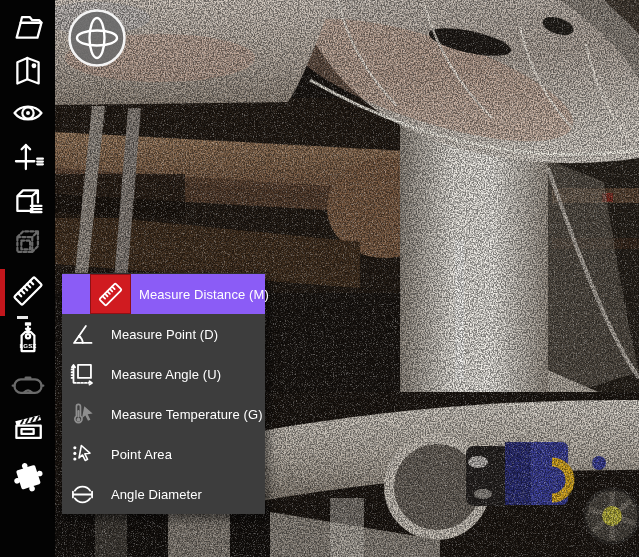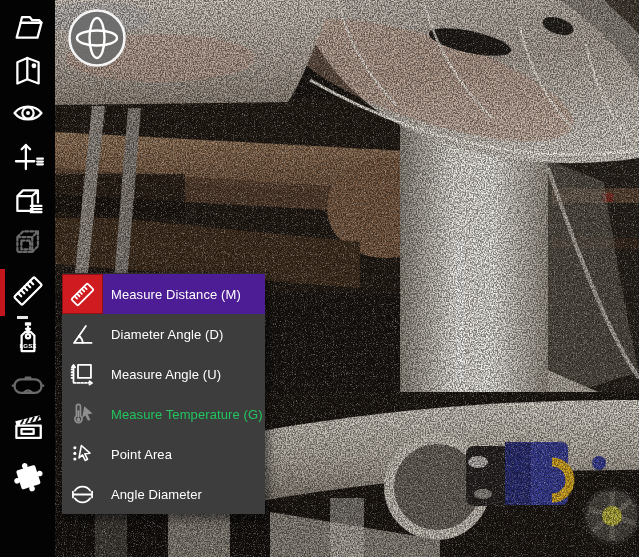--- a/index.html
+++ b/index.html
@@ -15,23 +15,23 @@
   .sb-item svg{width:34px;height:34px;}
   .active-bar{position:absolute;left:0;top:269px;width:5px;height:47px;z-index:5;}
   .flyout-dash{position:absolute;left:17px;top:316px;width:11px;height:3px;background:#e8e8e8;z-index:5;}
   
   .menu{position:absolute;left:62px;top:273px;width:203px;z-index:6;background:#3d3d3d;
         box-shadow:3px 4px 10px rgba(0,0,0,.55);border-top:1px solid #2e2e2e;}
   .mi{height:40px;display:flex;align-items:center;cursor:default;}
   .mi-ic{width:41px;height:40px;flex:0 0 41px;display:flex;align-items:center;justify-content:center;}
   .mi-ic svg{width:27px;height:27px;}
   .mi-label{margin-left:8px;font-size:13px;color:#ffffff;white-space:nowrap;letter-spacing:.1px;}
-  .mi.highlight{background:#4c1d95;}
+  .mi.highlight{background:#8b5cf6;padding-left:28px;}
   .mi.highlight .mi-ic{background:#d01b20;box-shadow:inset 0 0 0 1px #8f1015;}
-  .mi.disabled .mi-label{color:#22c55e;}
+  .mi.disabled .mi-label{color:#ffffff;}
   .st{stroke:#fff;stroke-width:1.6;fill:none;stroke-linecap:round;stroke-linejoin:round;}
   .stg{stroke:#6a6a6a;stroke-width:1.6;fill:none;stroke-linecap:round;stroke-linejoin:round;}
   .fl{fill:#fff;stroke:none;}
   .flg{fill:#8f8f8f;stroke:none;}
 </style>
 </head>
 <body>
 
 <svg id="scene" viewBox="0 0 639 557" preserveAspectRatio="none">
   <defs>
@@ -279,21 +279,21 @@
   </div>
 
   <div class="mi">
     <span class="mi-ic">
       <svg viewBox="0 0 24 24">
           <path class="st" stroke-width="1.5" d="M4.5 19.5 H20 M4.5 19.5 L15 4.5"></path>
         <path class="st" stroke-width="1.4" d="M12.2 19.5 A 7.7 7.7 0 0 0 8.7 13.3"></path>
         <polygon class="fl" points="8.1,12.5 11,13.5 9,15.4"></polygon>
         </svg>
     </span>
-    <span class="mi-label">Diameter Angle (D)</span>
+    <span class="mi-label">Measure Point (D)</span>
   </div>
 
   <div class="mi">
     <span class="mi-ic">
       <svg viewBox="0 0 24 24">
           <rect class="st" stroke-width="1.5" x="8" y="3.5" width="11.5" height="11.5"></rect>
         <path class="st" stroke-width="1.3" d="M4 4 V19 M2.6 5.6 L4 3.6 L5.4 5.6 M4 7.5 H2.3 M4 10 H2.3 M4 12.5 H2.3 M4 15 H2.3"></path>
         <path class="st" stroke-width="1.3" stroke-dasharray="1.6 1.6" d="M4.5 19.5 H19"></path>
         <path class="st" stroke-width="1.3" d="M18.2 18 L20.4 19.5 L18.2 21"></path>
         </svg>

